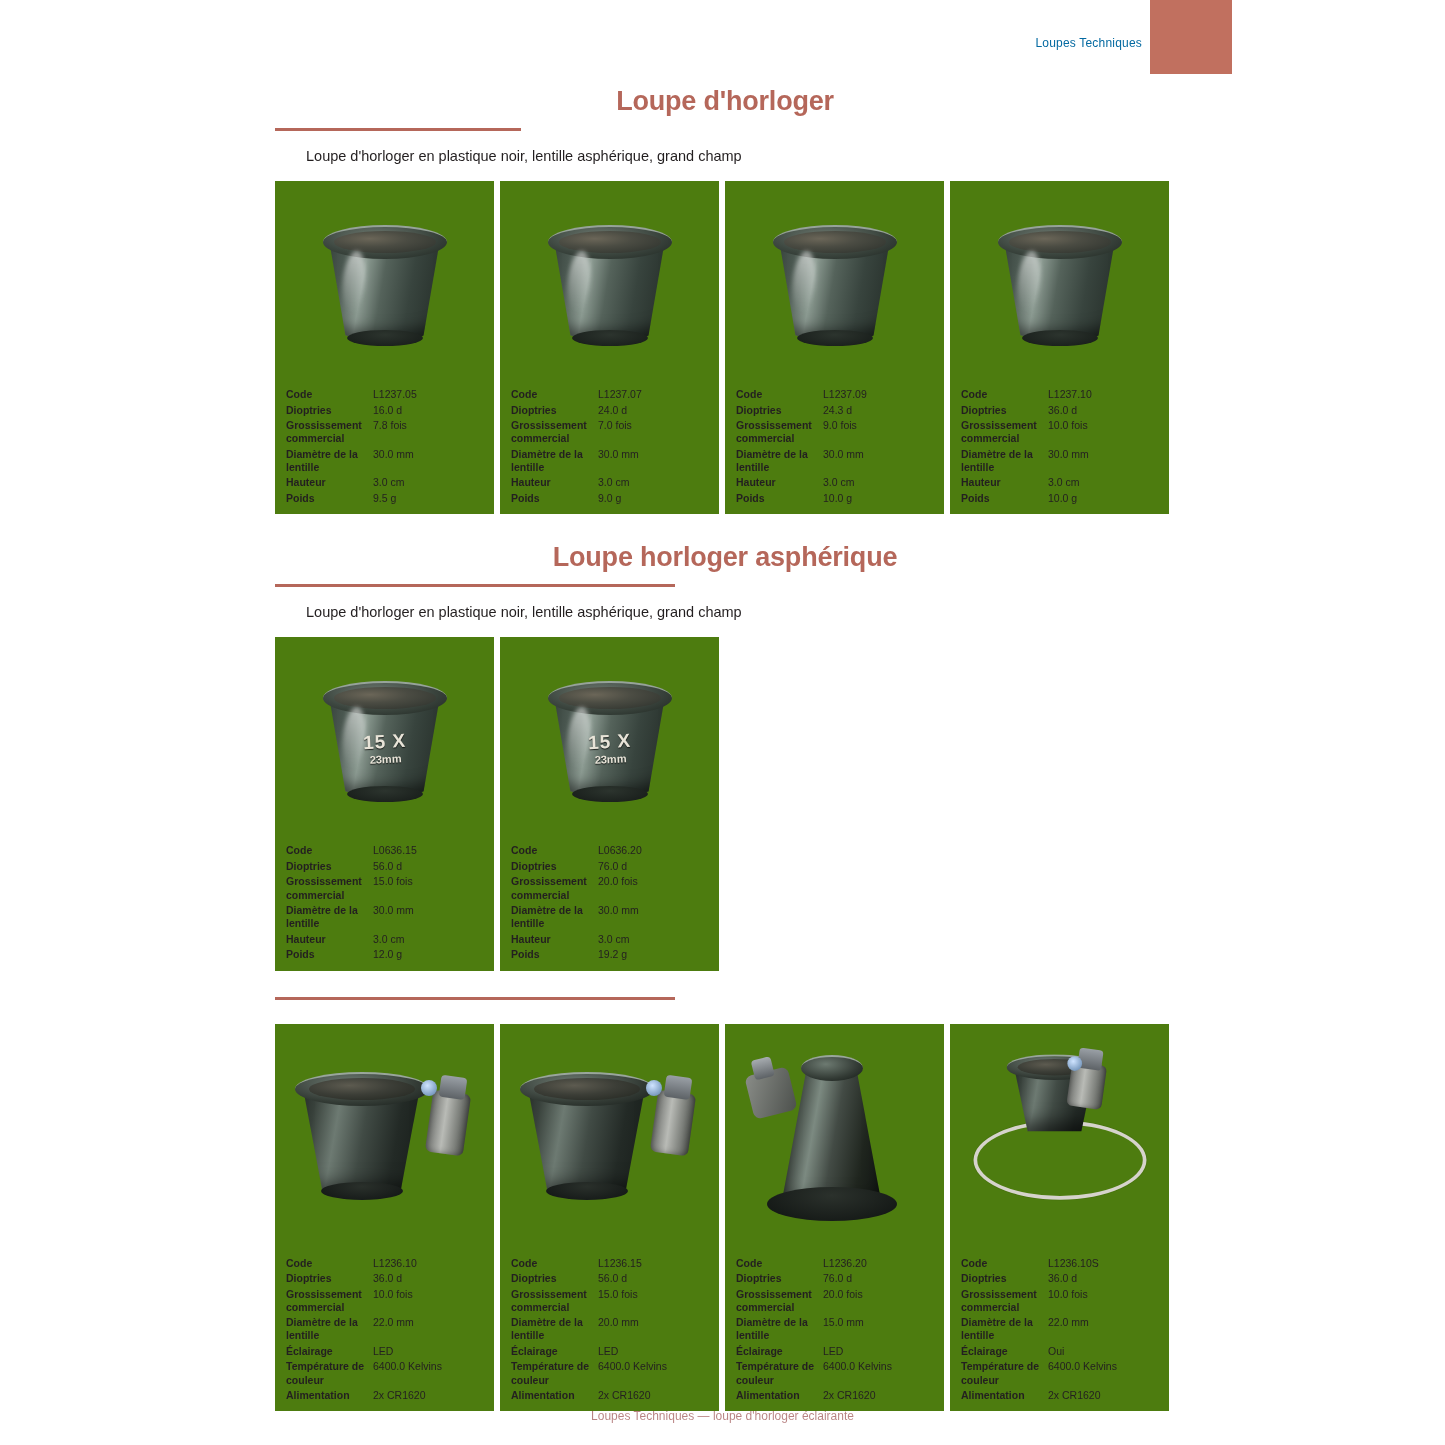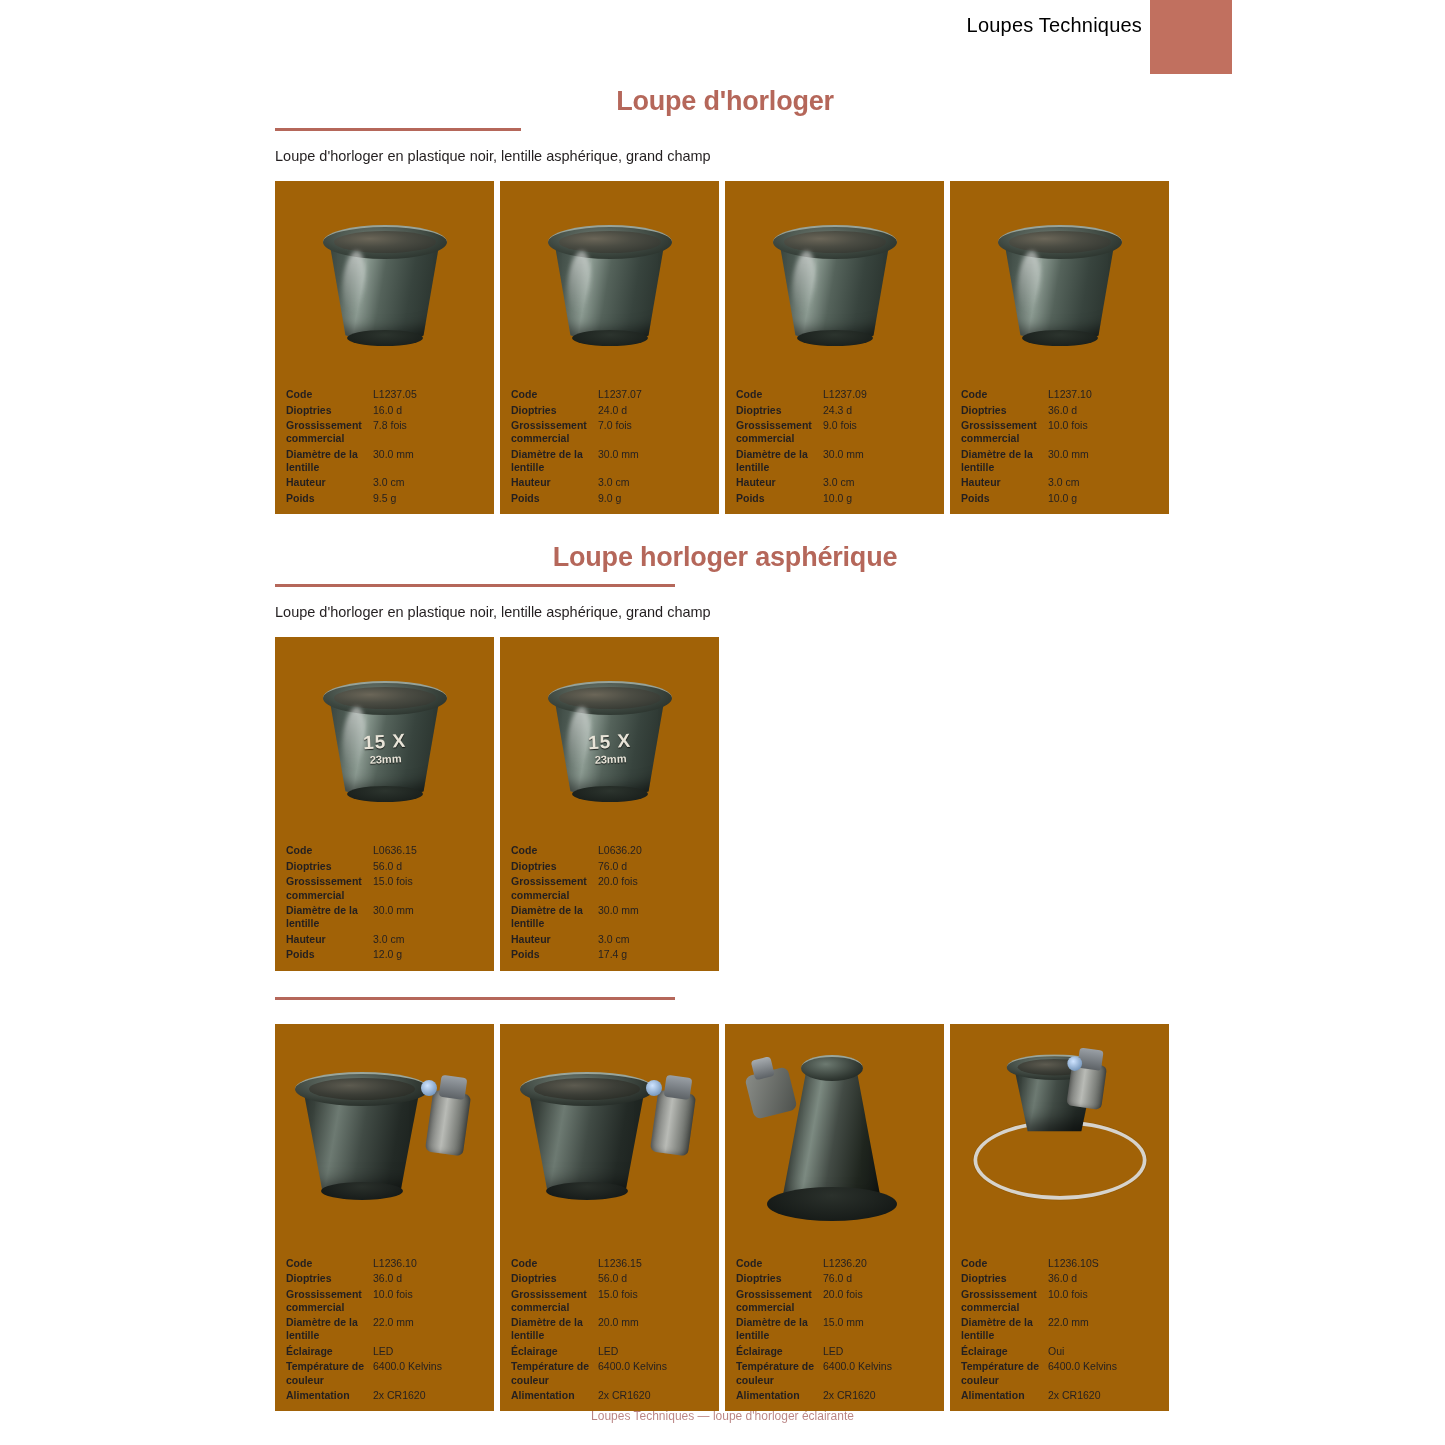--- a/index.html
+++ b/index.html
@@ -16,23 +16,23 @@
 
   
   .header-tab {
     position: absolute;
     top: 0; right: 213px;
     width: 82px; height: 74px;
     background: #c1705f;
   }
   .header-label {
     position: absolute;
-    top: 14px; right: 303px;
-    font-size: 20px;
-    color: #000000;
+    top: 36px; right: 303px;
+    font-size: 12px;
+    color: #0369a1;
     letter-spacing: 0.2px;
     white-space: nowrap;
   }
 
   .content { position: absolute; left: 275px; top: 0; width: 900px; }
 
   h2.section-title {
     font-size: 27px;
     font-weight: bold;
     color: #b5675a;
@@ -43,30 +43,31 @@
   }
   .title-rule {
     height: 3px;
     background: #b5675a;
     margin-top: 11px;
   }
   .section-desc {
     font-size: 14.5px;
     color: #231f20;
     margin-top: 17px;
+    margin-left: 31px;
   }
 
   .cards {
     margin-top: 17px;
     display: flex;
     gap: 6px;
   }
   .card {
     width: 219px;
-    background: #a16207;
+    background: #4d7c0f;
     position: relative;
   }
   .card .imgbox {
     height: 200px;
     position: relative;
     overflow: hidden;
   }
   .card .spectable {
     padding: 6px 0 8px 0;
   }
@@ -553,21 +554,21 @@
               <tr>
                     <td class="k">Diamètre de la lentille</td>
                     <td class="v">30.0  mm</td>
                   </tr>
               <tr>
                     <td class="k">Hauteur</td>
                     <td class="v">3.0  cm</td>
                   </tr>
               <tr>
                     <td class="k">Poids</td>
-                    <td class="v">17.4  g</td>
+                    <td class="v">19.2  g</td>
                   </tr>
             </tbody>
               </table>
           </div>
         </div>
 
       </div>
     </div>
 
     <div style="margin-top:26px;">

